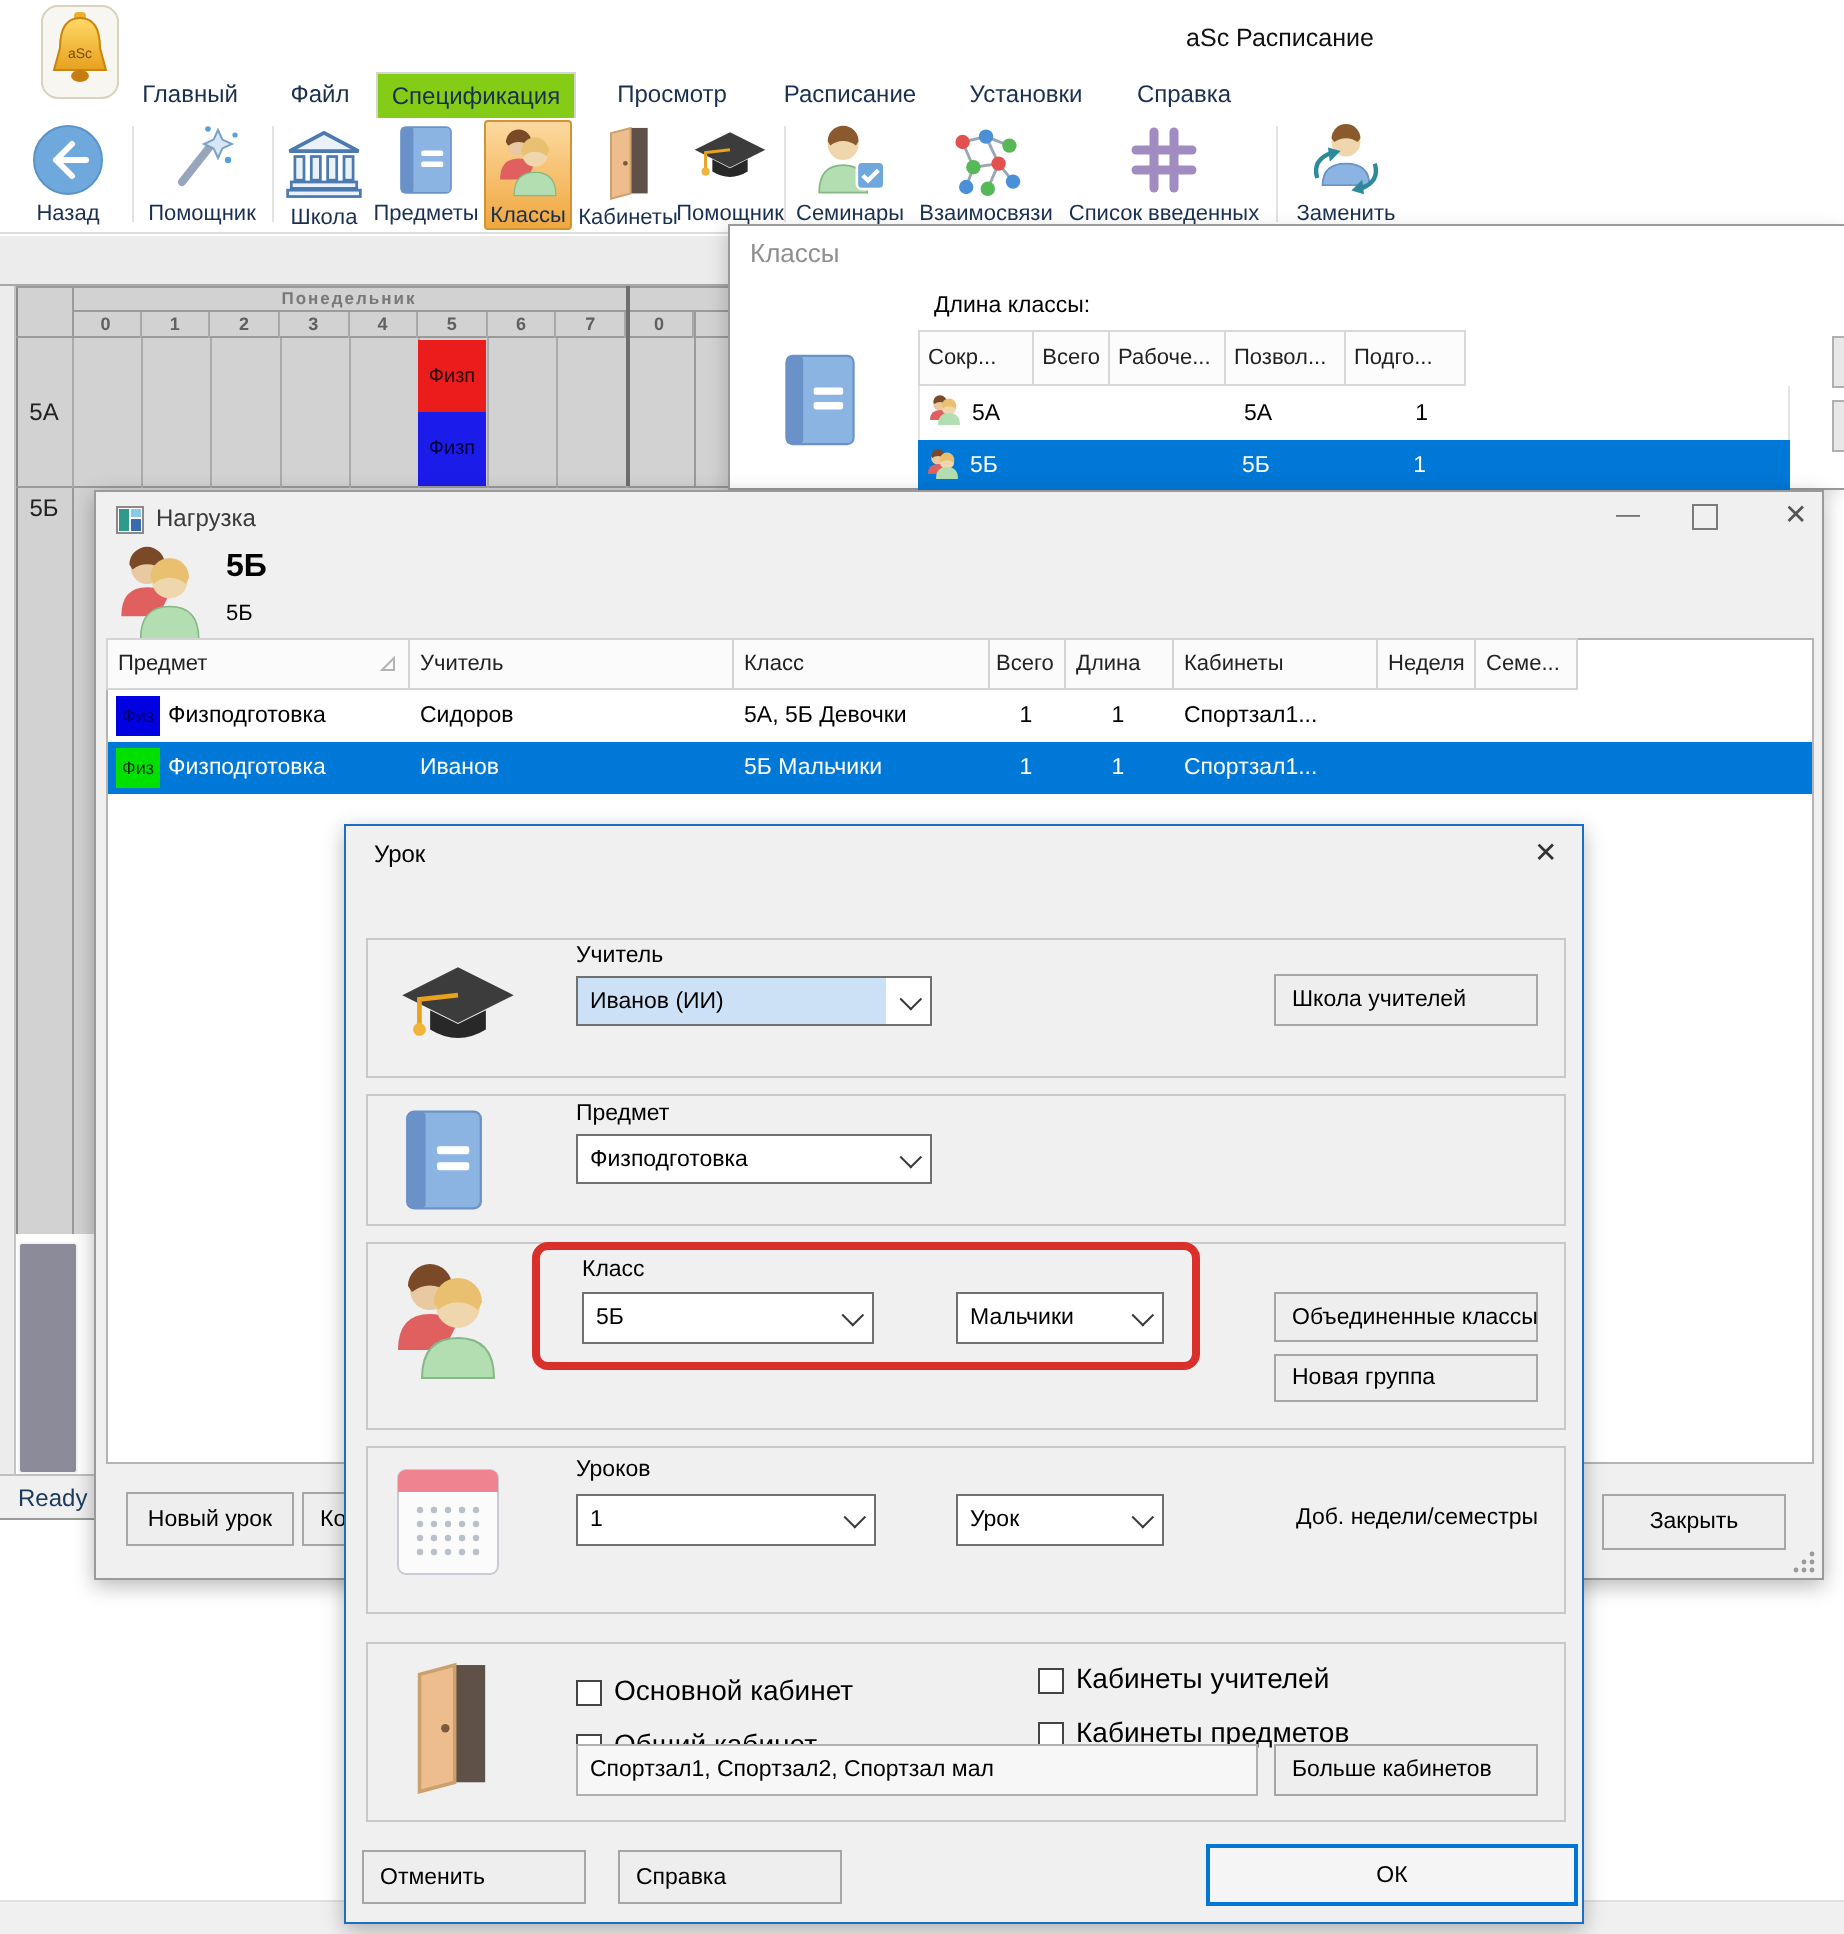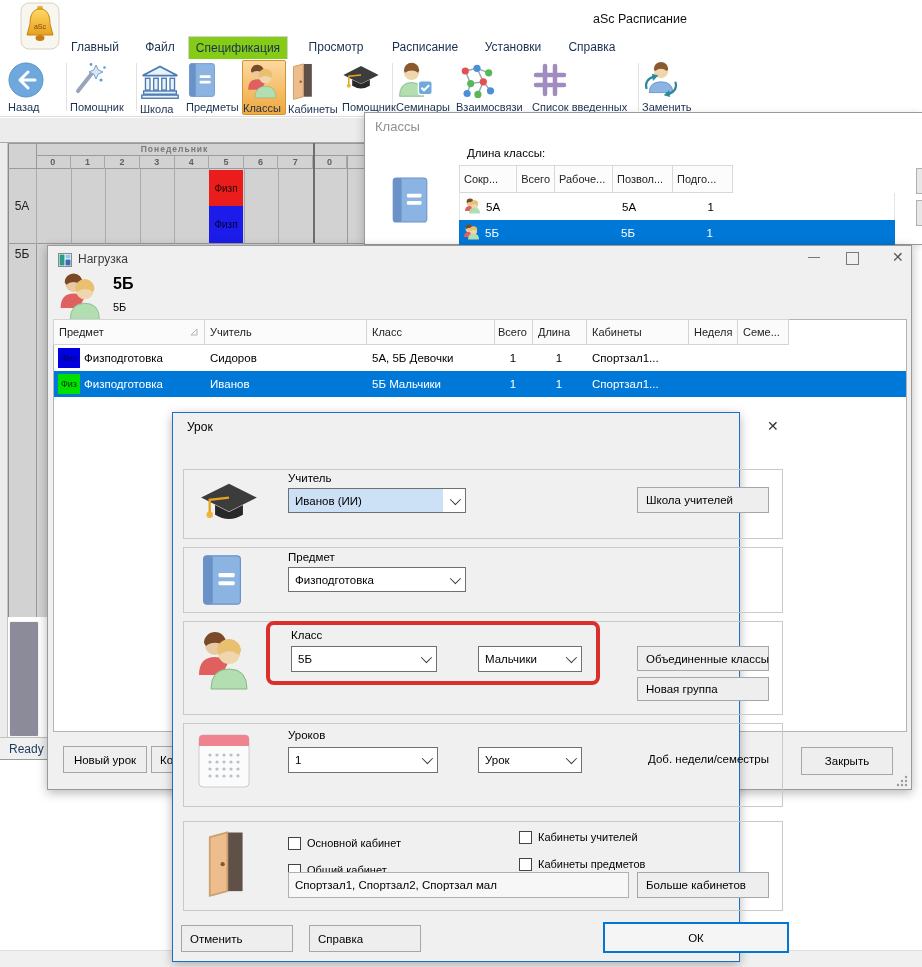--- a/index.html
+++ b/index.html
@@ -3,21 +3,21 @@
 <meta charset="utf-8">
 <style>
   *{box-sizing:border-box;margin:0;padding:0}
   html,body{width:922px;height:967px}
   body{font-family:"Liberation Sans",sans-serif;background:#fff;position:relative;overflow:hidden;font-size:12px;color:#000}
   .abs{position:absolute}
   
   .titlebar-title{position:absolute;left:560px;top:12px;width:160px;text-align:center;font-size:12.5px;color:#111}
   .mtab{position:absolute;top:36px;height:23px;line-height:22px;text-align:center;font-size:12px;color:#1a3050;white-space:nowrap}
   .mtab.sel{background:#84cc16;border:1px solid #d4d4d4;border-bottom:none}
-  .titem{position:absolute;top:60px;height:55px;display:flex;flex-direction:column;align-items:flex-start;justify-content:space-between;padding:2px 0}
+  .titem{position:absolute;top:60px;height:55px;display:flex;flex-direction:column;align-items:center;justify-content:space-between;padding:2px 0}
   .titem .tlabel{font-size:11px;color:#1a3050;white-space:nowrap;line-height:12px}
   .titem.sel{background:linear-gradient(#fcd9a0,#f0a73e);border:1px solid #cf9434;border-radius:2px}
   .tsep{position:absolute;top:63px;height:48px;width:1px;background:#e2e2e2}
   .toolbar-line{position:absolute;left:0;top:116px;width:922px;height:1px;background:#dcdcdc}
   
   .gridband{position:absolute;left:0;top:118px;width:364px;height:25px;background:#ececec;border-bottom:1px solid #a8a8a8}
   .leftrail{position:absolute;left:0;top:118px;width:8px;height:642px;background:#ececec;border-right:1px solid #c4c4c4}
   .gridbg{position:absolute;left:8px;top:143px;width:356px;height:474px;background:#d2d2d2;border-left:1px solid #8a8a8a}
   .gline{position:absolute;background:#9a9a9a}
   .daytitle{position:absolute;left:36px;top:144px;width:277px;text-align:center;font-size:8.5px;font-weight:bold;color:#787878;letter-spacing:1px}
@@ -35,21 +35,21 @@
   .winbottom{position:absolute;left:0;top:759px;width:47px;height:1px;background:#9a9a9a}
   .bottomstrip{position:absolute;left:0;top:950px;width:922px;height:17px;background:#f0f0f0;border-top:1px solid #e0e0e0}
   
   .dialog{position:absolute;background:#f0f0f0;border:1px solid #9a9a9a;box-shadow:0 3px 10px rgba(0,0,0,.28)}
   .btn{position:absolute;background:#eeeeee;border:1px solid #a6a6a6;font-size:11.5px;color:#000;display:flex;align-items:center;justify-content:center;white-space:nowrap}
   .btn.left{justify-content:flex-start;padding-left:8px}
   .combo{position:absolute;background:#fff;border:1px solid #707070;display:flex;align-items:center;font-size:11.5px}
   .combo .ctext{flex:1;height:100%;display:flex;align-items:center;padding-left:6px;overflow:hidden;white-space:nowrap}
   .combo .arr{width:22px;height:100%;display:flex;align-items:center;justify-content:center;flex:none}
   .combo .arr::after{content:"";width:7px;height:7px;border-right:1.6px solid #3a3a3a;border-bottom:1.6px solid #3a3a3a;transform:rotate(45deg) translateY(-2px)}
-  .cbrow{position:absolute;display:flex;align-items:flex-start;font-size:11px}
+  .cbrow{position:absolute;display:flex;align-items:flex-end;font-size:14px}
   .cbrow .box{width:13px;height:13px;background:#fff;border:1px solid #444;margin-right:6px;flex:none}
   .glabel{position:absolute;font-size:11.5px;color:#000}
   .gbox{position:absolute;border:1px solid #c9c9c9}
   
   .kl-header{display:flex;position:absolute}
   .kl-hcell{background:#fcfcfc;border:1px solid #d8d8d8;border-left:none;font-size:11px;color:#222;display:flex;align-items:center;padding:0 4px;overflow:hidden;white-space:nowrap}
   .kl-hcell:first-child{border-left:1px solid #d8d8d8}
   .kl-row{position:absolute;display:flex;align-items:center;font-size:11.5px}
   
   .ng-hrow{position:absolute;display:flex}
@@ -375,21 +375,21 @@
         <circle cx="10" cy="2" r="1.2" fill="#9a9a9a"></circle>
         <circle cx="6" cy="6" r="1.2" fill="#9a9a9a"></circle>
         <circle cx="10" cy="6" r="1.2" fill="#9a9a9a"></circle>
         <circle cx="2" cy="10" r="1.2" fill="#9a9a9a"></circle>
         <circle cx="6" cy="10" r="1.2" fill="#9a9a9a"></circle>
         <circle cx="10" cy="10" r="1.2" fill="#9a9a9a"></circle>
       </svg>
   </div>
 </div>
 
-<div class="dialog" style="left:172px;top:412px;width:568px;height:550px;border-color:#1a6fc4">
+<div class="dialog" style="left:172px;top:412px;width:620px;height:550px;border-color:#1a6fc4">
   <div class="abs" style="left:14px;top:7px;font-size:12px">Урок</div>
   <div class="closeglyph" style="left:594px;top:5px;color:#333">✕</div>
 
   <div class="gbox" style="left:10px;top:56px;width:600px;height:70px"></div>
   <span class="abs" style="left:26px;top:64px">
     <svg width="60" height="54" viewBox="0 0 56 50">
         <path d="M28 6 L54 19 L28 32 L2 19 Z" fill="#3c3c3c"></path>
         <path d="M15 26 v9 q13 8 26 0 v-9 l-13 6.5 Z" fill="#282828"></path>
         <path d="M28 19 L10 21 v12" stroke="#e8a21e" stroke-width="2.2" fill="none"></path>
         <circle cx="10" cy="35" r="3" fill="#f0b43c"></circle>

